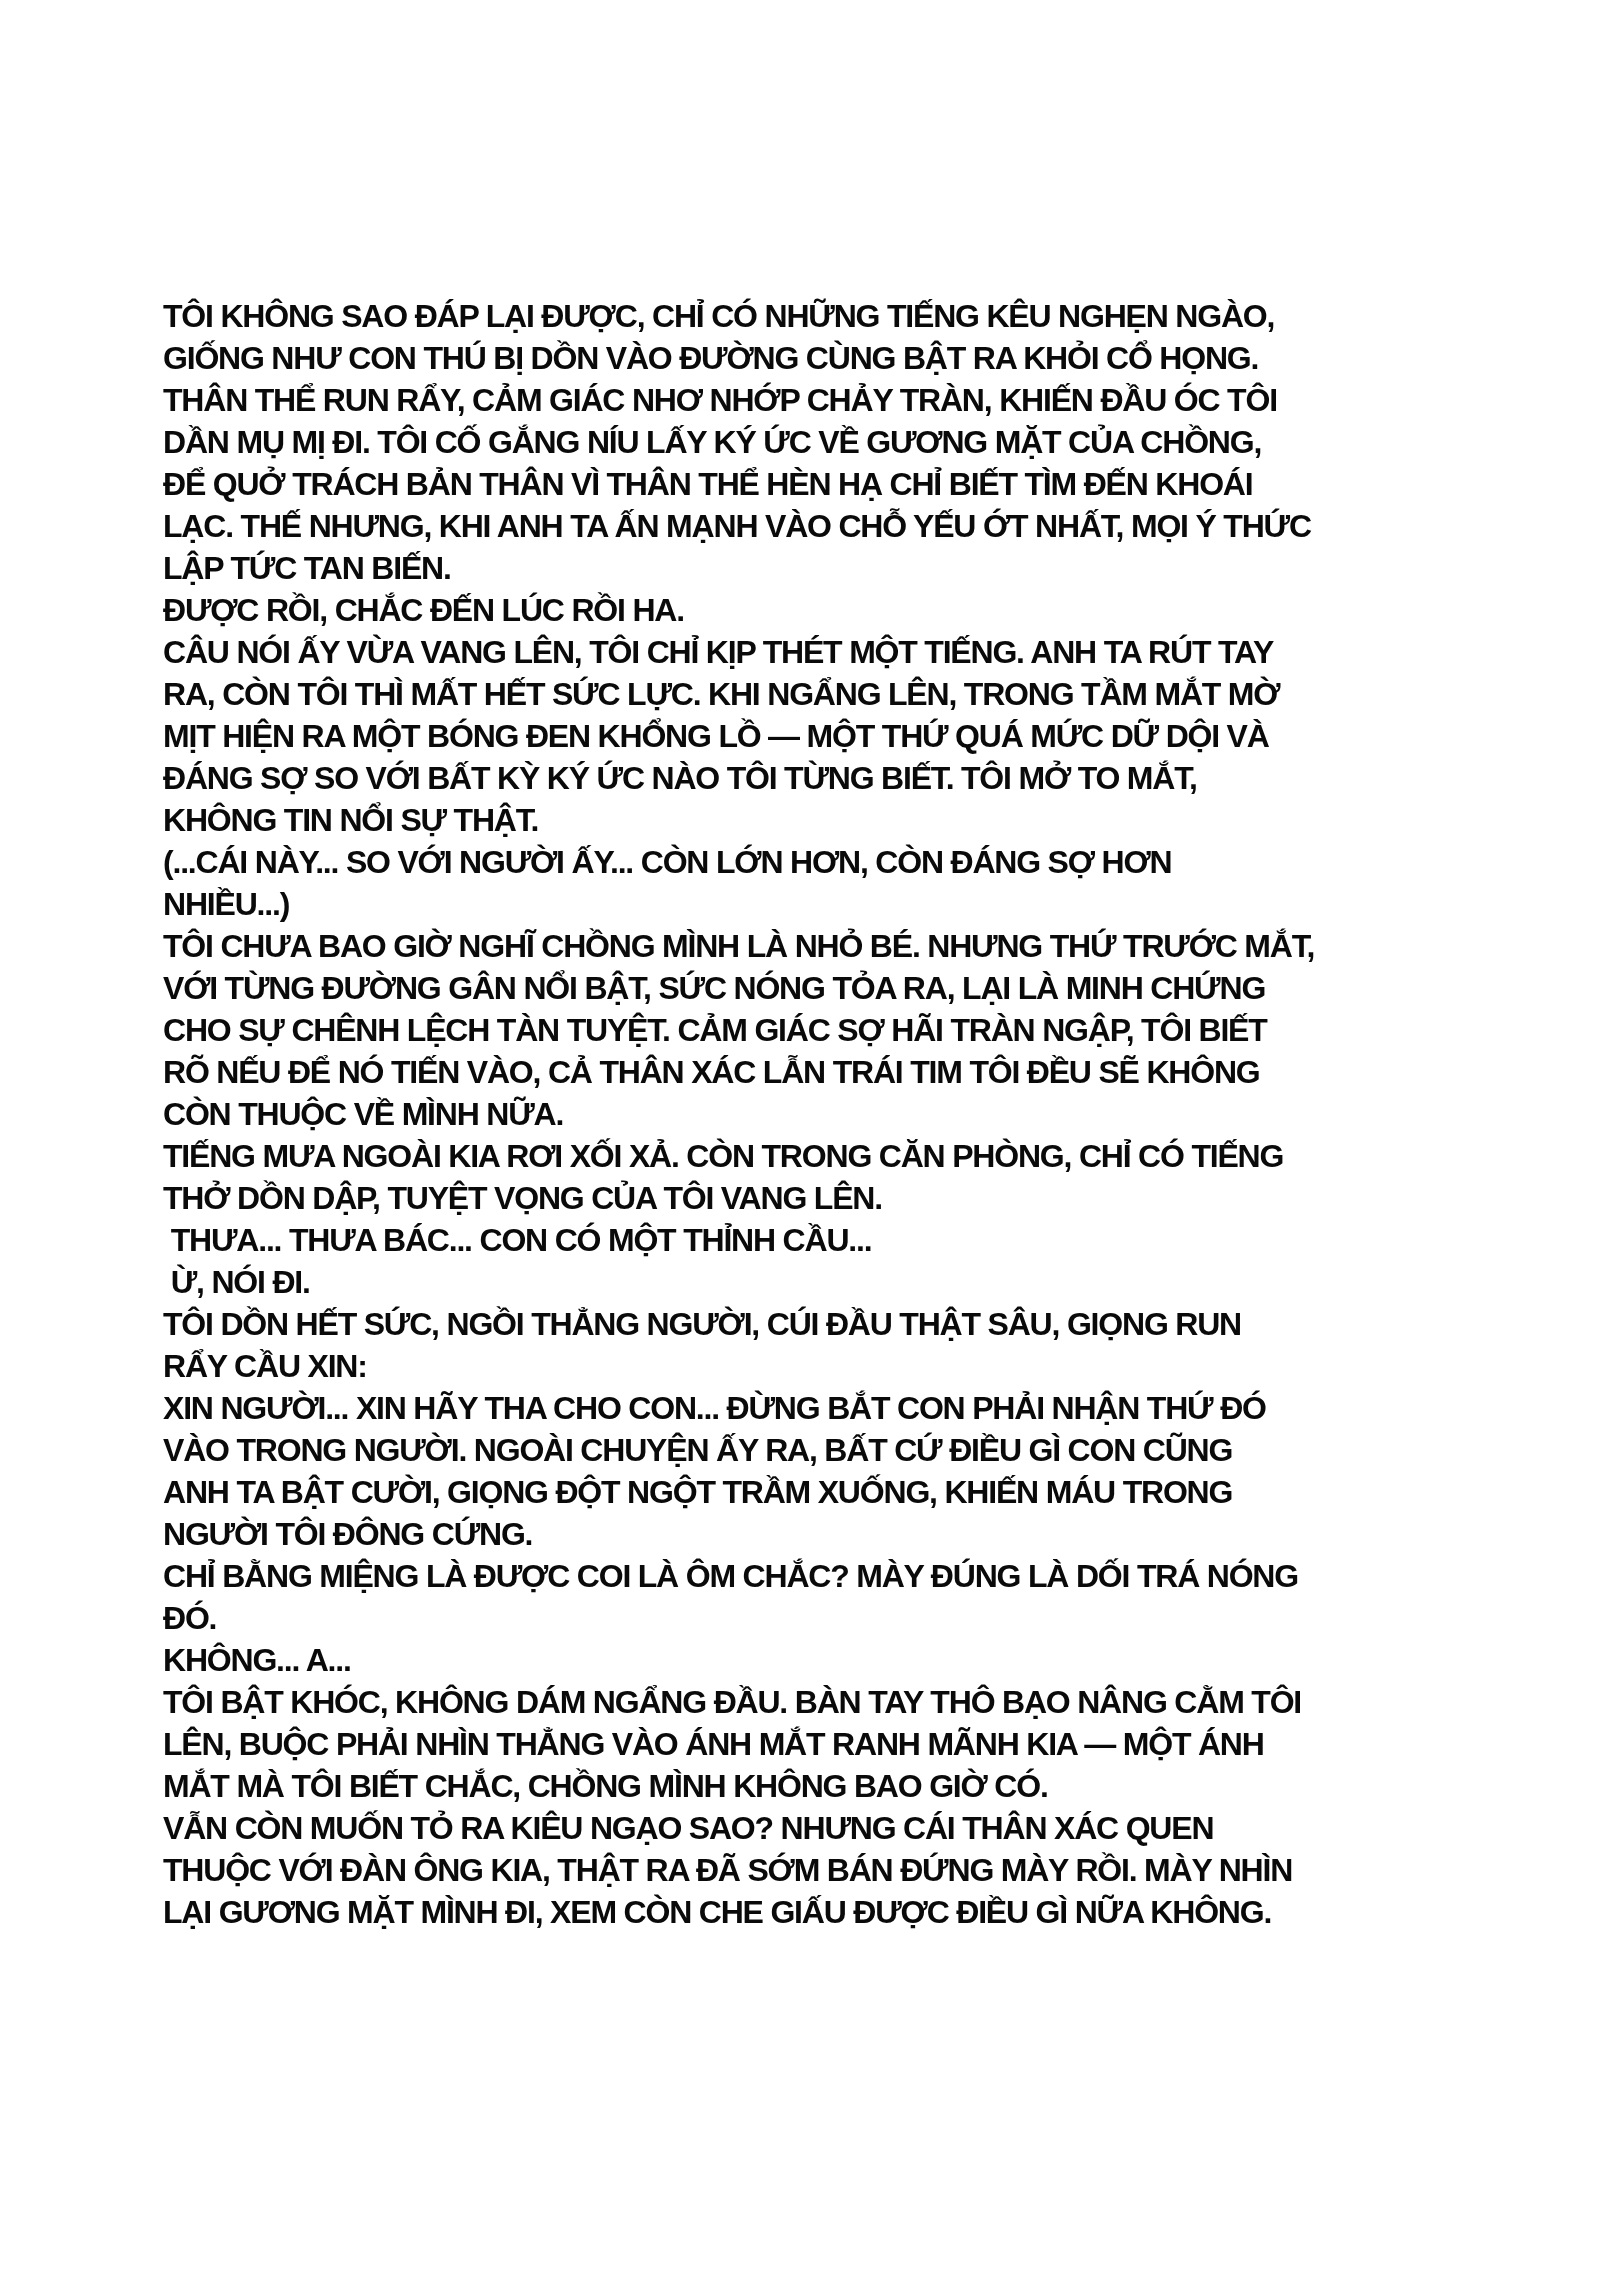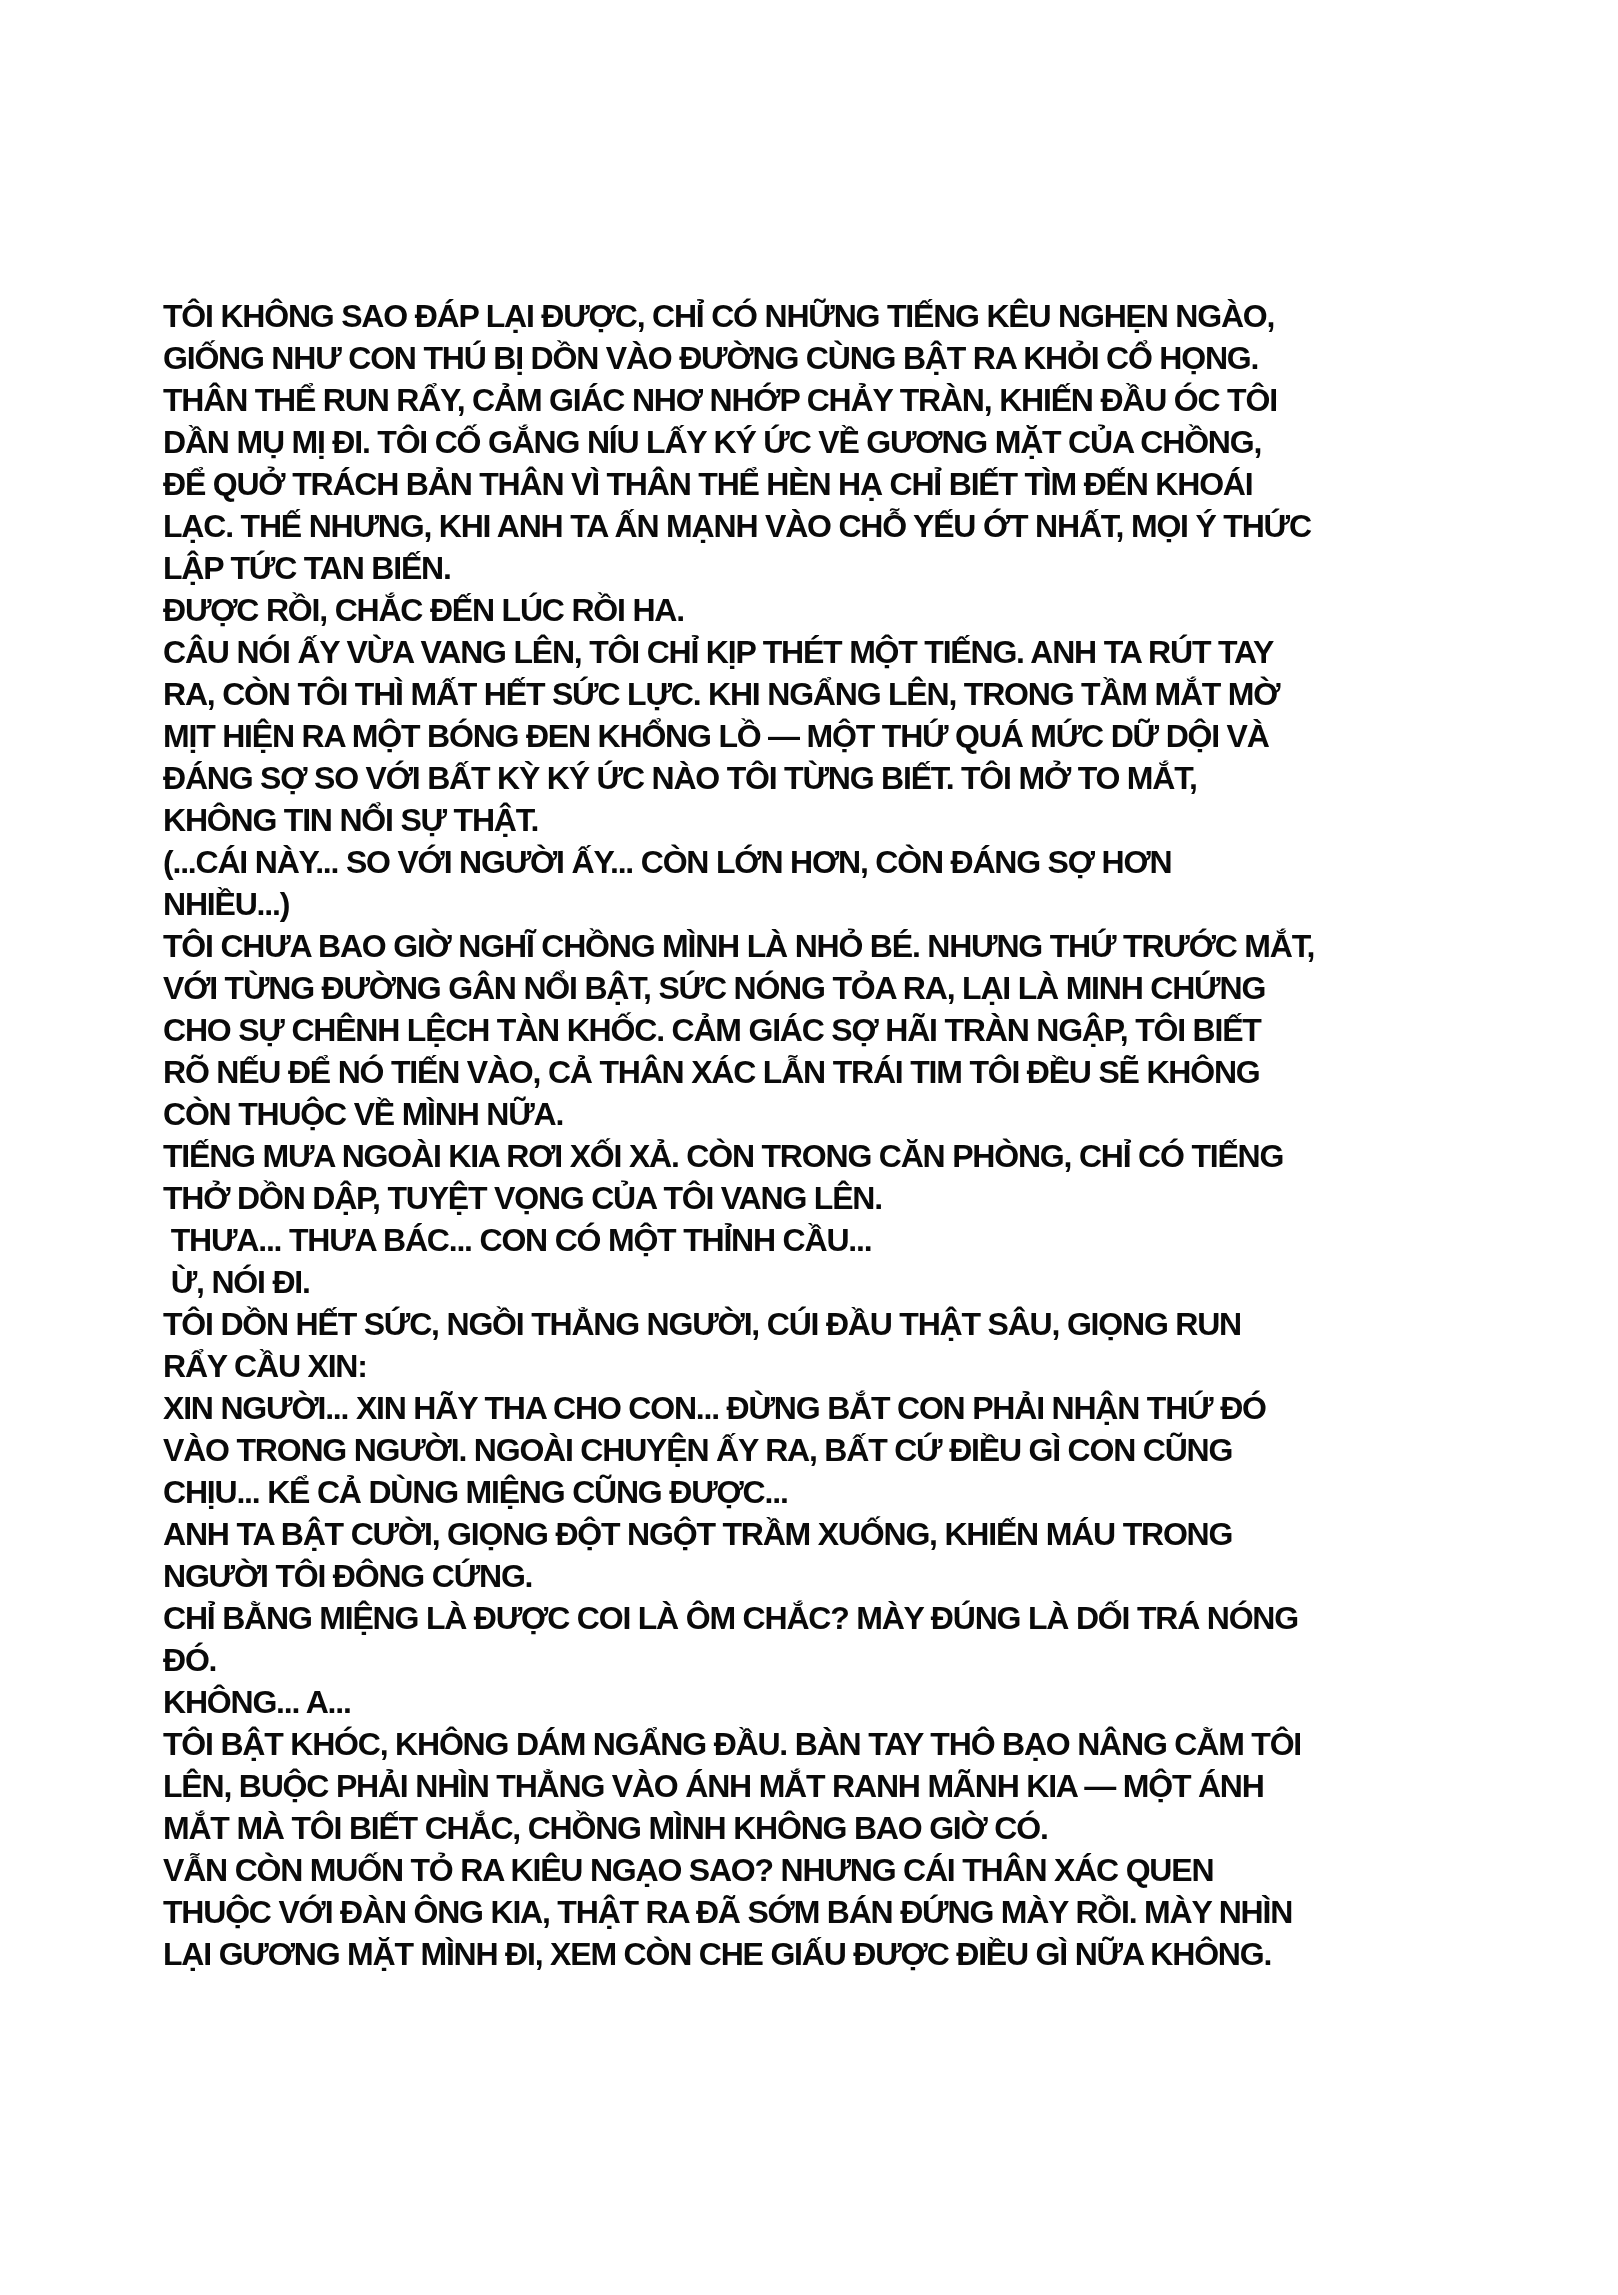--- a/index.html
+++ b/index.html
@@ -54,32 +54,31 @@
       <div class="line">ĐƯỢC RỒI, CHẮC ĐẾN LÚC RỒI HA.</div>
       <div class="line">CÂU NÓI ẤY VỪA VANG LÊN, TÔI CHỈ KỊP THÉT MỘT TIẾNG. ANH TA RÚT TAY</div>
       <div class="line">RA, CÒN TÔI THÌ MẤT HẾT SỨC LỰC. KHI NGẨNG LÊN, TRONG TẦM MẮT MỜ</div>
       <div class="line">MỊT HIỆN RA MỘT BÓNG ĐEN KHỔNG LỒ — MỘT THỨ QUÁ MỨC DỮ DỘI VÀ</div>
       <div class="line">ĐÁNG SỢ SO VỚI BẤT KỲ KÝ ỨC NÀO TÔI TỪNG BIẾT. TÔI MỞ TO MẮT,</div>
       <div class="line">KHÔNG TIN NỔI SỰ THẬT.</div>
       <div class="line">(...CÁI NÀY... SO VỚI NGƯỜI ẤY... CÒN LỚN HƠN, CÒN ĐÁNG SỢ HƠN</div>
       <div class="line">NHIỀU...)</div>
       <div class="line">TÔI CHƯA BAO GIỜ NGHĨ CHỒNG MÌNH LÀ NHỎ BÉ. NHƯNG THỨ TRƯỚC MẮT,</div>
       <div class="line">VỚI TỪNG ĐƯỜNG GÂN NỔI BẬT, SỨC NÓNG TỎA RA, LẠI LÀ MINH CHỨNG</div>
-      <div class="line">CHO SỰ CHÊNH LỆCH TÀN KHỐC. CẢM GIÁC SỢ HÃI TRÀN NGẬP, TÔI BIẾT</div>
+      <div class="line">CHO SỰ CHÊNH LỆCH TÀN TUYỆT. CẢM GIÁC SỢ HÃI TRÀN NGẬP, TÔI BIẾT</div>
       <div class="line">RÕ NẾU ĐỂ NÓ TIẾN VÀO, CẢ THÂN XÁC LẪN TRÁI TIM TÔI ĐỀU SẼ KHÔNG</div>
       <div class="line">CÒN THUỘC VỀ MÌNH NỮA.</div>
       <div class="line">TIẾNG MƯA NGOÀI KIA RƠI XỐI XẢ. CÒN TRONG CĂN PHÒNG, CHỈ CÓ TIẾNG</div>
       <div class="line">THỞ DỒN DẬP, TUYỆT VỌNG CỦA TÔI VANG LÊN.</div>
       <div class="line"> THƯA... THƯA BÁC... CON CÓ MỘT THỈNH CẦU...</div>
       <div class="line"> Ừ, NÓI ĐI.</div>
       <div class="line">TÔI DỒN HẾT SỨC, NGỒI THẲNG NGƯỜI, CÚI ĐẦU THẬT SÂU, GIỌNG RUN</div>
       <div class="line">RẨY CẦU XIN:</div>
       <div class="line">XIN NGƯỜI... XIN HÃY THA CHO CON... ĐỪNG BẮT CON PHẢI NHẬN THỨ ĐÓ</div>
       <div class="line">VÀO TRONG NGƯỜI. NGOÀI CHUYỆN ẤY RA, BẤT CỨ ĐIỀU GÌ CON CŨNG</div>
-      <div class="line">CHỊU... KỂ CẢ DÙNG MIỆNG CŨNG ĐƯỢC...</div>
       <div class="line">ANH TA BẬT CƯỜI, GIỌNG ĐỘT NGỘT TRẦM XUỐNG, KHIẾN MÁU TRONG</div>
       <div class="line">NGƯỜI TÔI ĐÔNG CỨNG.</div>
       <div class="line">CHỈ BẰNG MIỆNG LÀ ĐƯỢC COI LÀ ÔM CHẮC? MÀY ĐÚNG LÀ DỐI TRÁ NÓNG</div>
       <div class="line">ĐÓ.</div>
       <div class="line">KHÔNG... A...</div>
       <div class="line">TÔI BẬT KHÓC, KHÔNG DÁM NGẨNG ĐẦU. BÀN TAY THÔ BẠO NÂNG CẰM TÔI</div>
       <div class="line">LÊN, BUỘC PHẢI NHÌN THẲNG VÀO ÁNH MẮT RANH MÃNH KIA — MỘT ÁNH</div>
       <div class="line">MẮT MÀ TÔI BIẾT CHẮC, CHỒNG MÌNH KHÔNG BAO GIỜ CÓ.</div>
       <div class="line">VẪN CÒN MUỐN TỎ RA KIÊU NGẠO SAO? NHƯNG CÁI THÂN XÁC QUEN</div>
       <div class="line">THUỘC VỚI ĐÀN ÔNG KIA, THẬT RA ĐÃ SỚM BÁN ĐỨNG MÀY RỒI. MÀY NHÌN</div>

